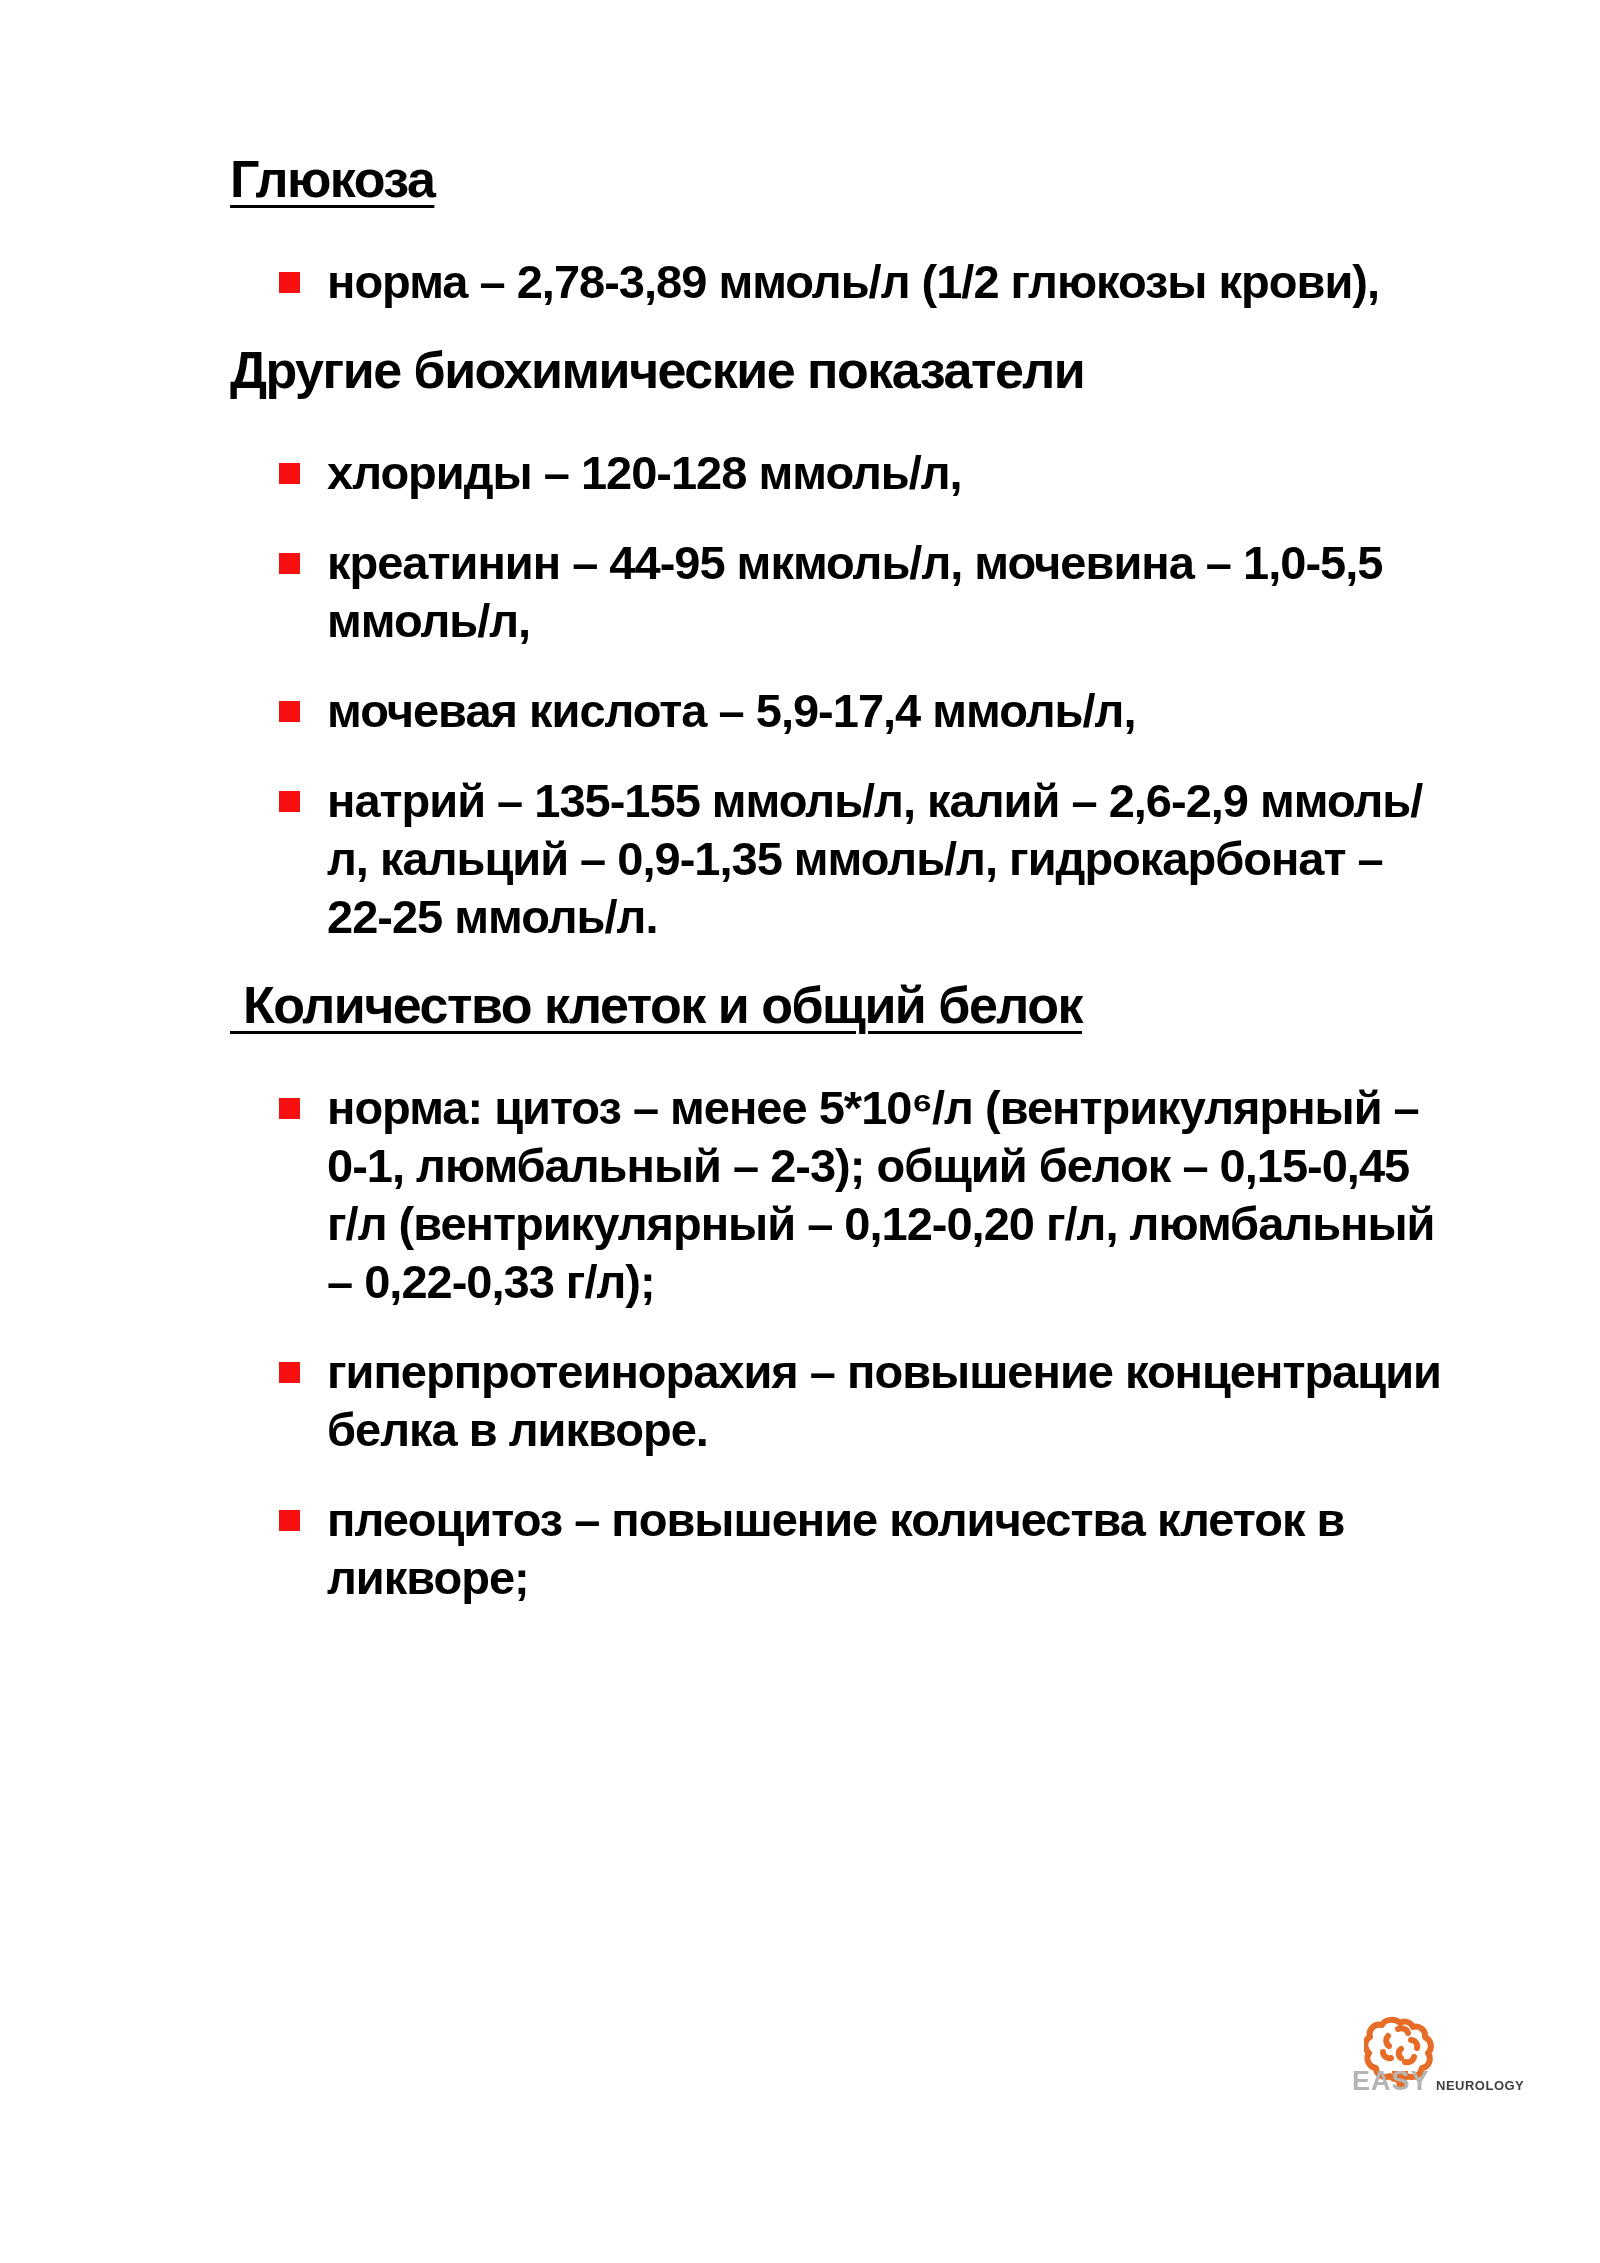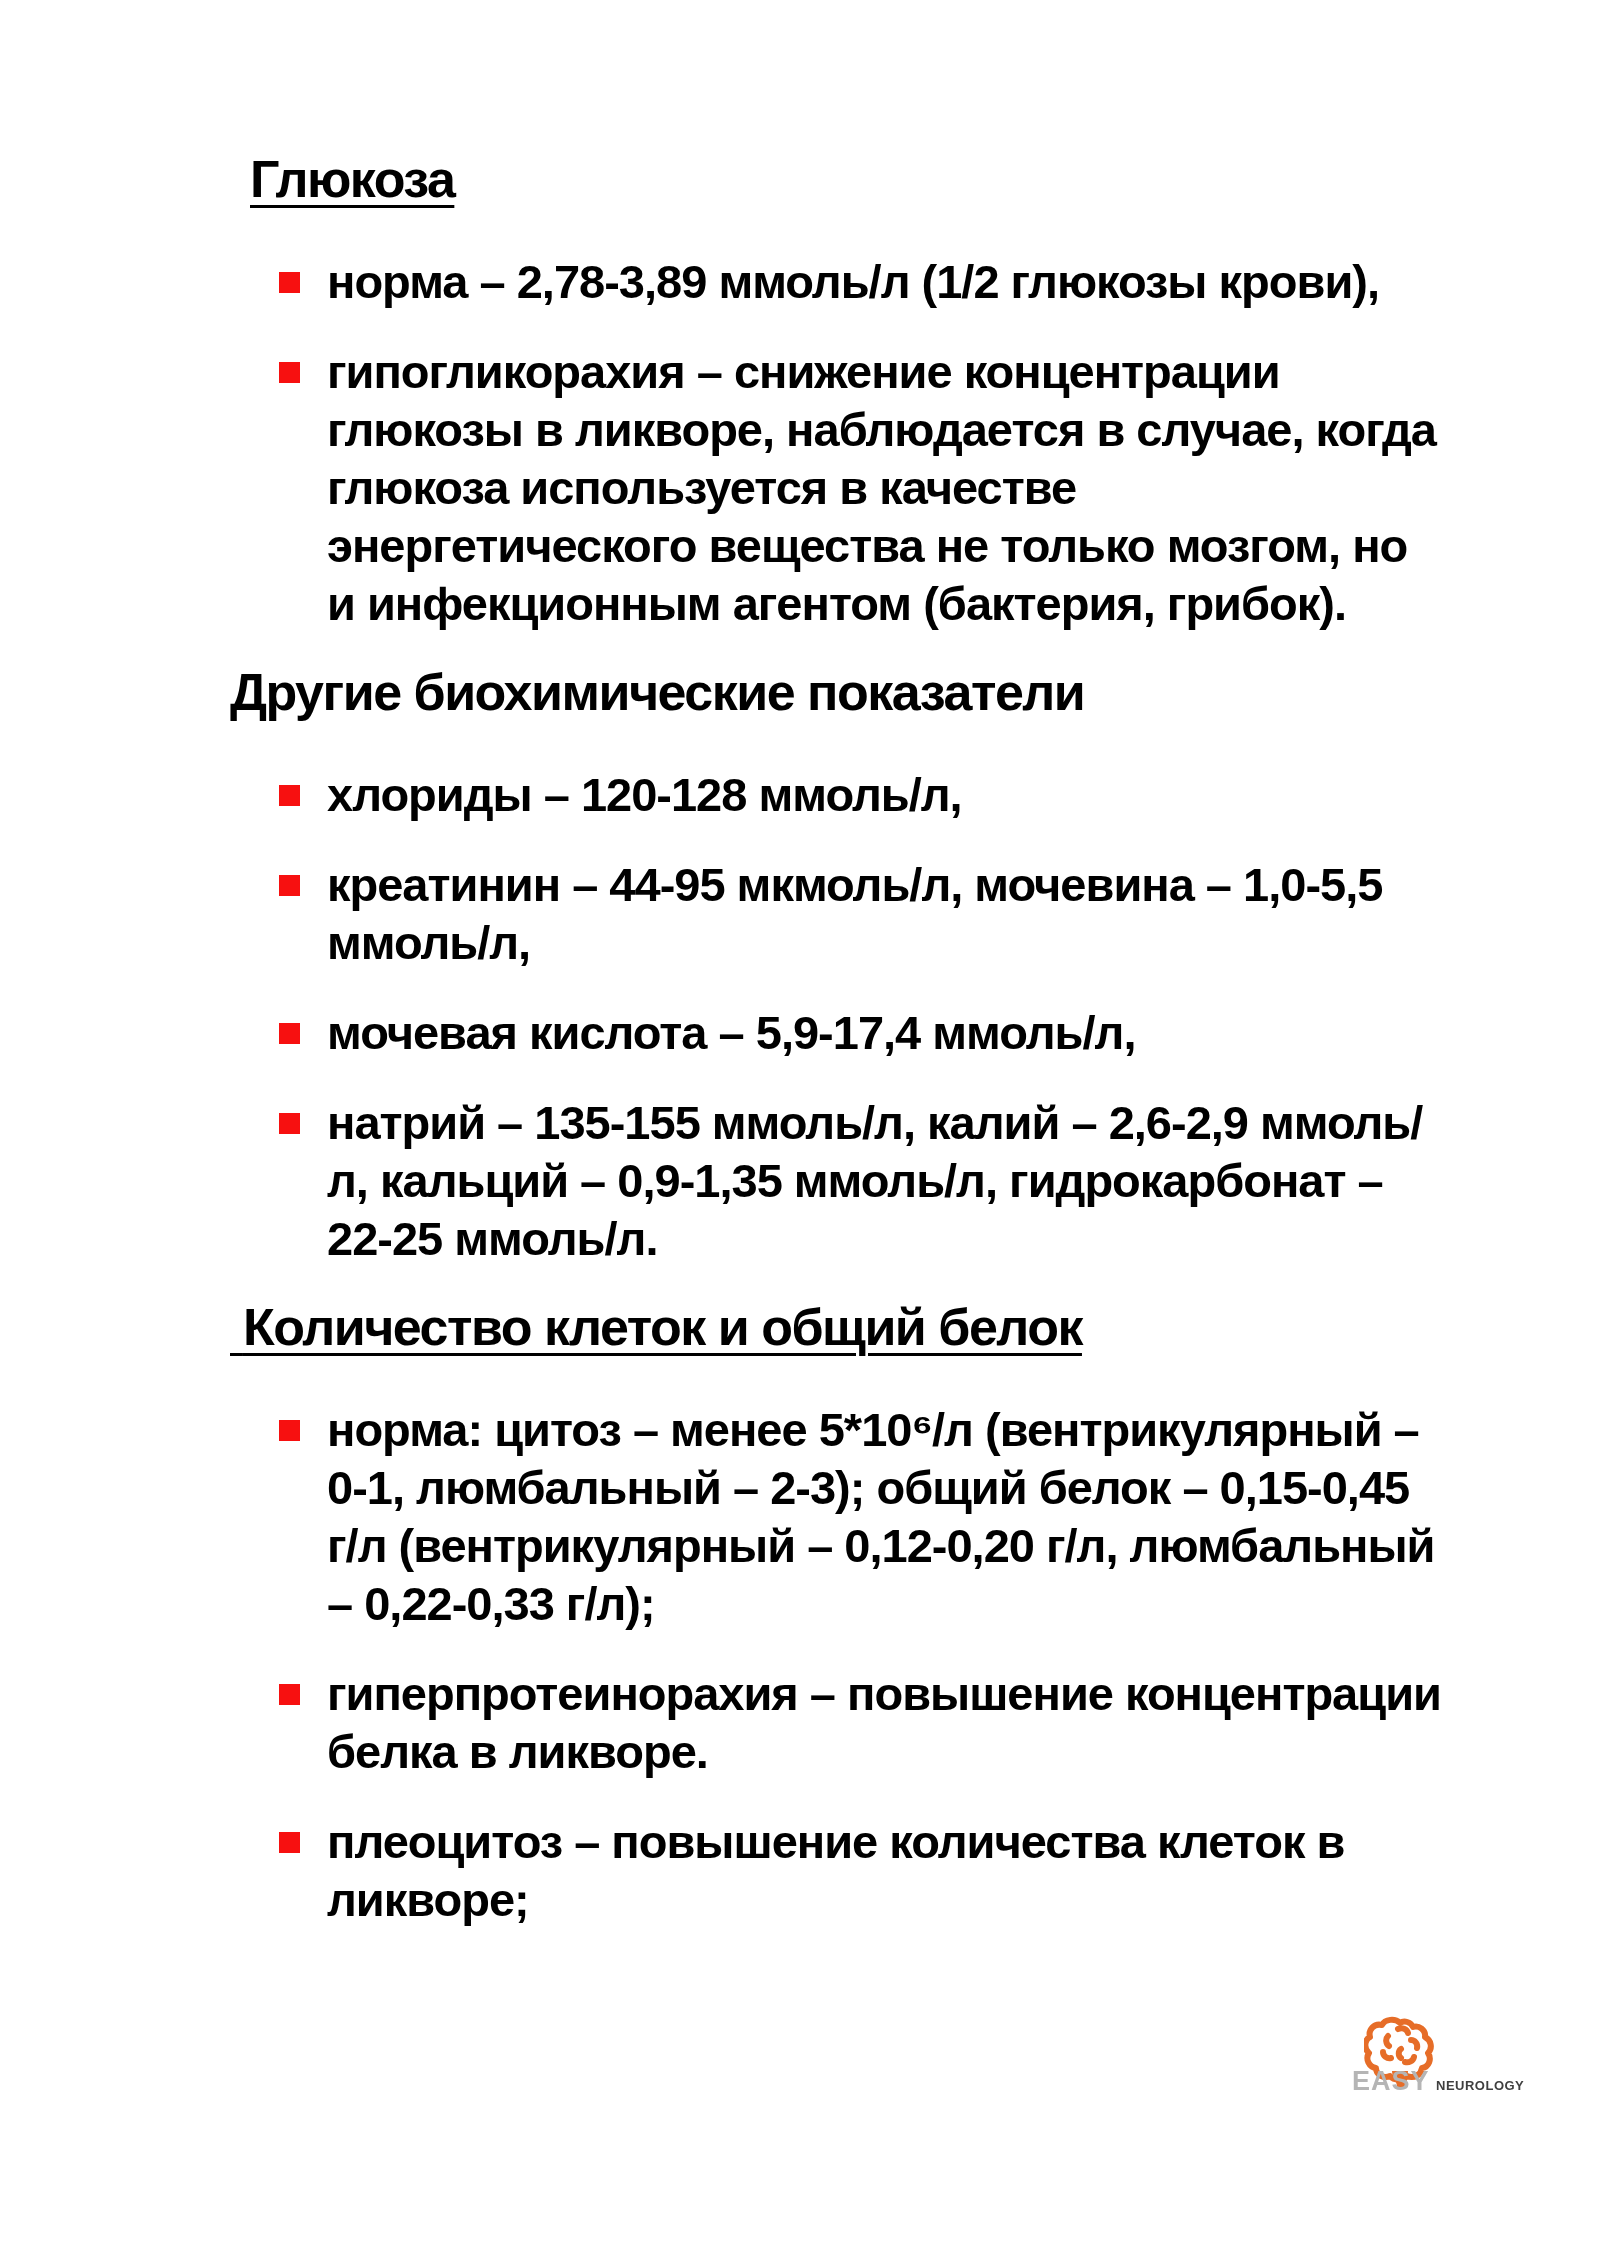--- a/index.html
+++ b/index.html
@@ -26,21 +26,21 @@
     width:1220px;
   }
   h2.section-heading{
     font-size:52px;
     font-weight:700;
     line-height:58px;
     letter-spacing:-1.5px;
     margin:30px 0 45px 0;
     white-space:pre-wrap;
   }
-  h2.section-heading:first-child{margin-top:0;margin-left:20px;}
+  h2.section-heading:first-child{margin-top:0;}
   h2.underlined{
     text-decoration:underline;
     text-decoration-thickness:3px;
     text-underline-offset:8px;
   }
   ul.bullet-list{
     list-style:none;
     margin:0 0 30px 0;
     padding:0;
   }
@@ -105,24 +105,20 @@
 <div class="page">
   <div class="content">
 
     <h2 class="section-heading underlined">Глюкоза</h2>
 
     <ul class="bullet-list">
       <li>
         <span class="bullet"></span>
         <span>норма – 2,78-3,89 ммоль/л (1/2 глюкозы крови),</span>
       </li>
-      <li>
-        <span class="bullet"></span>
-        <span>гипогликорахия – снижение концентрации глюкозы в ликворе, наблюдается в случае, когда глюкоза используется в качестве энергетического вещества не только мозгом, но и инфекционным агентом (бактерия, грибок).</span>
-      </li>
     </ul>
 
     <h2 class="section-heading">Другие биохимические показатели</h2>
 
     <ul class="bullet-list">
       <li>
         <span class="bullet"></span>
         <span>хлориды – 120-128 ммоль/л,</span>
       </li>
       <li>

